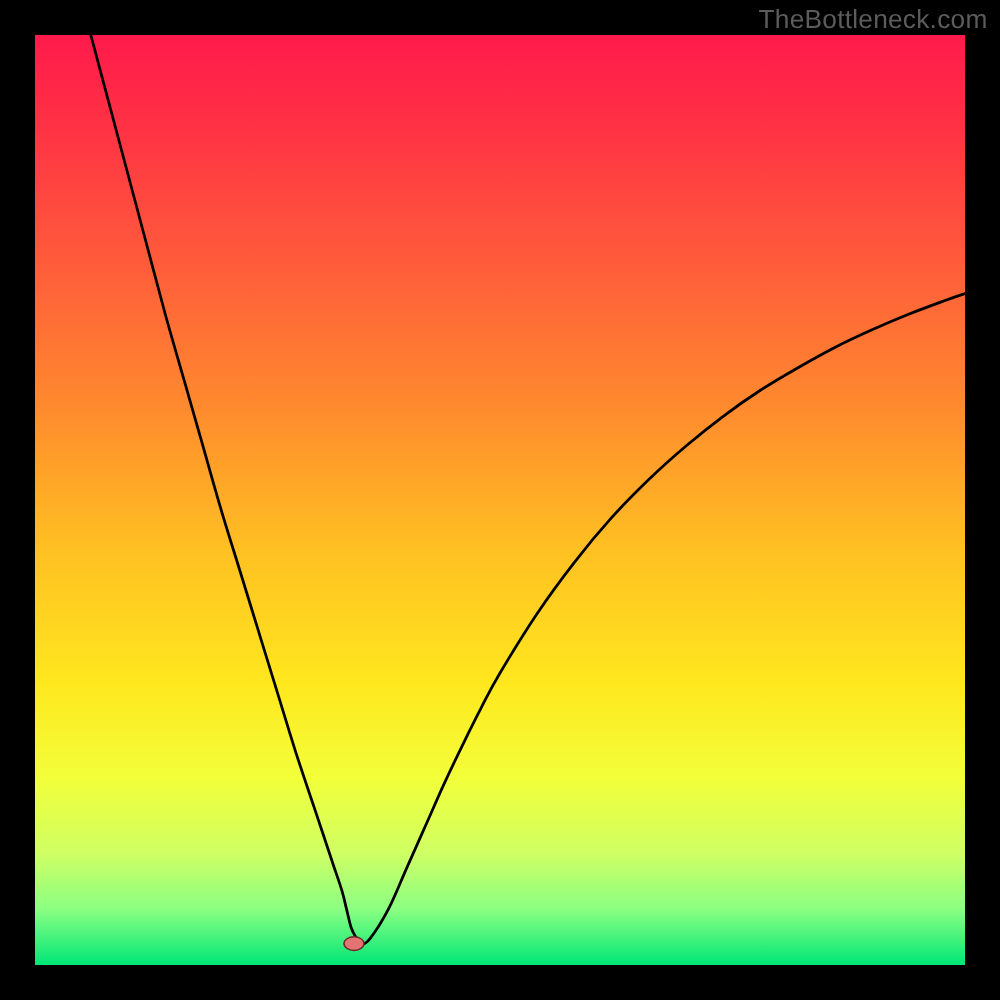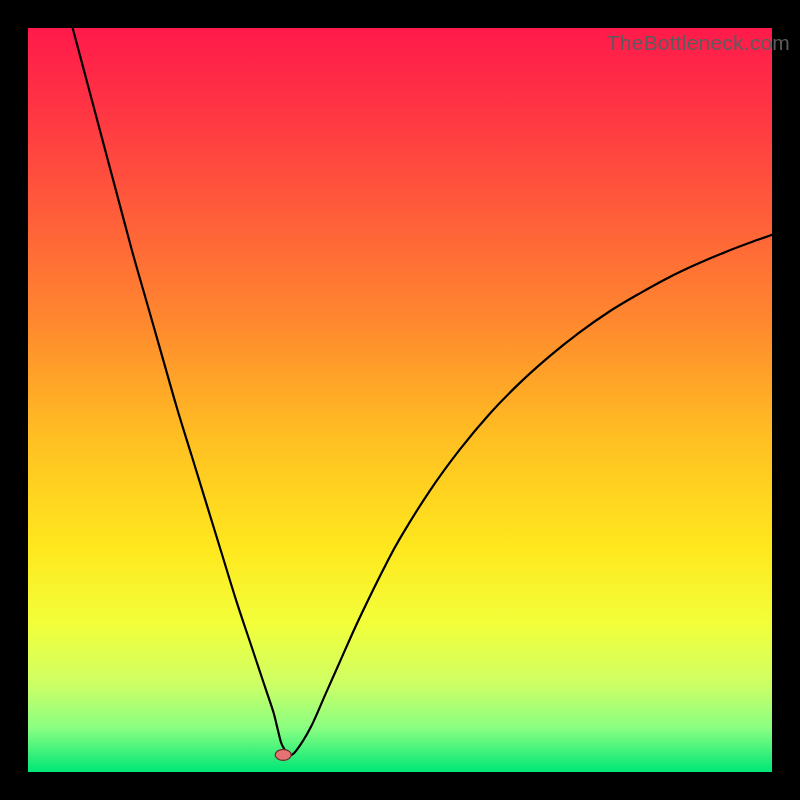--- a/index.html
+++ b/index.html
@@ -28,21 +28,20 @@
   }
   .watermark {
     position: absolute;
     top: 4px;
     right: 10px;
     color: #5c5c5c;
     font-size: 21px;
     font-weight: 400;
     letter-spacing: 0.2px;
     font-family: Arial, Helvetica, sans-serif;
-    margin-top: 27px;
   }
   svg {
     display: block;
   }
 </style>
 </head>
 <body>
 
 <div class="frame">
   <svg class="plot" viewBox="0 0 744 744" width="744" height="744">

